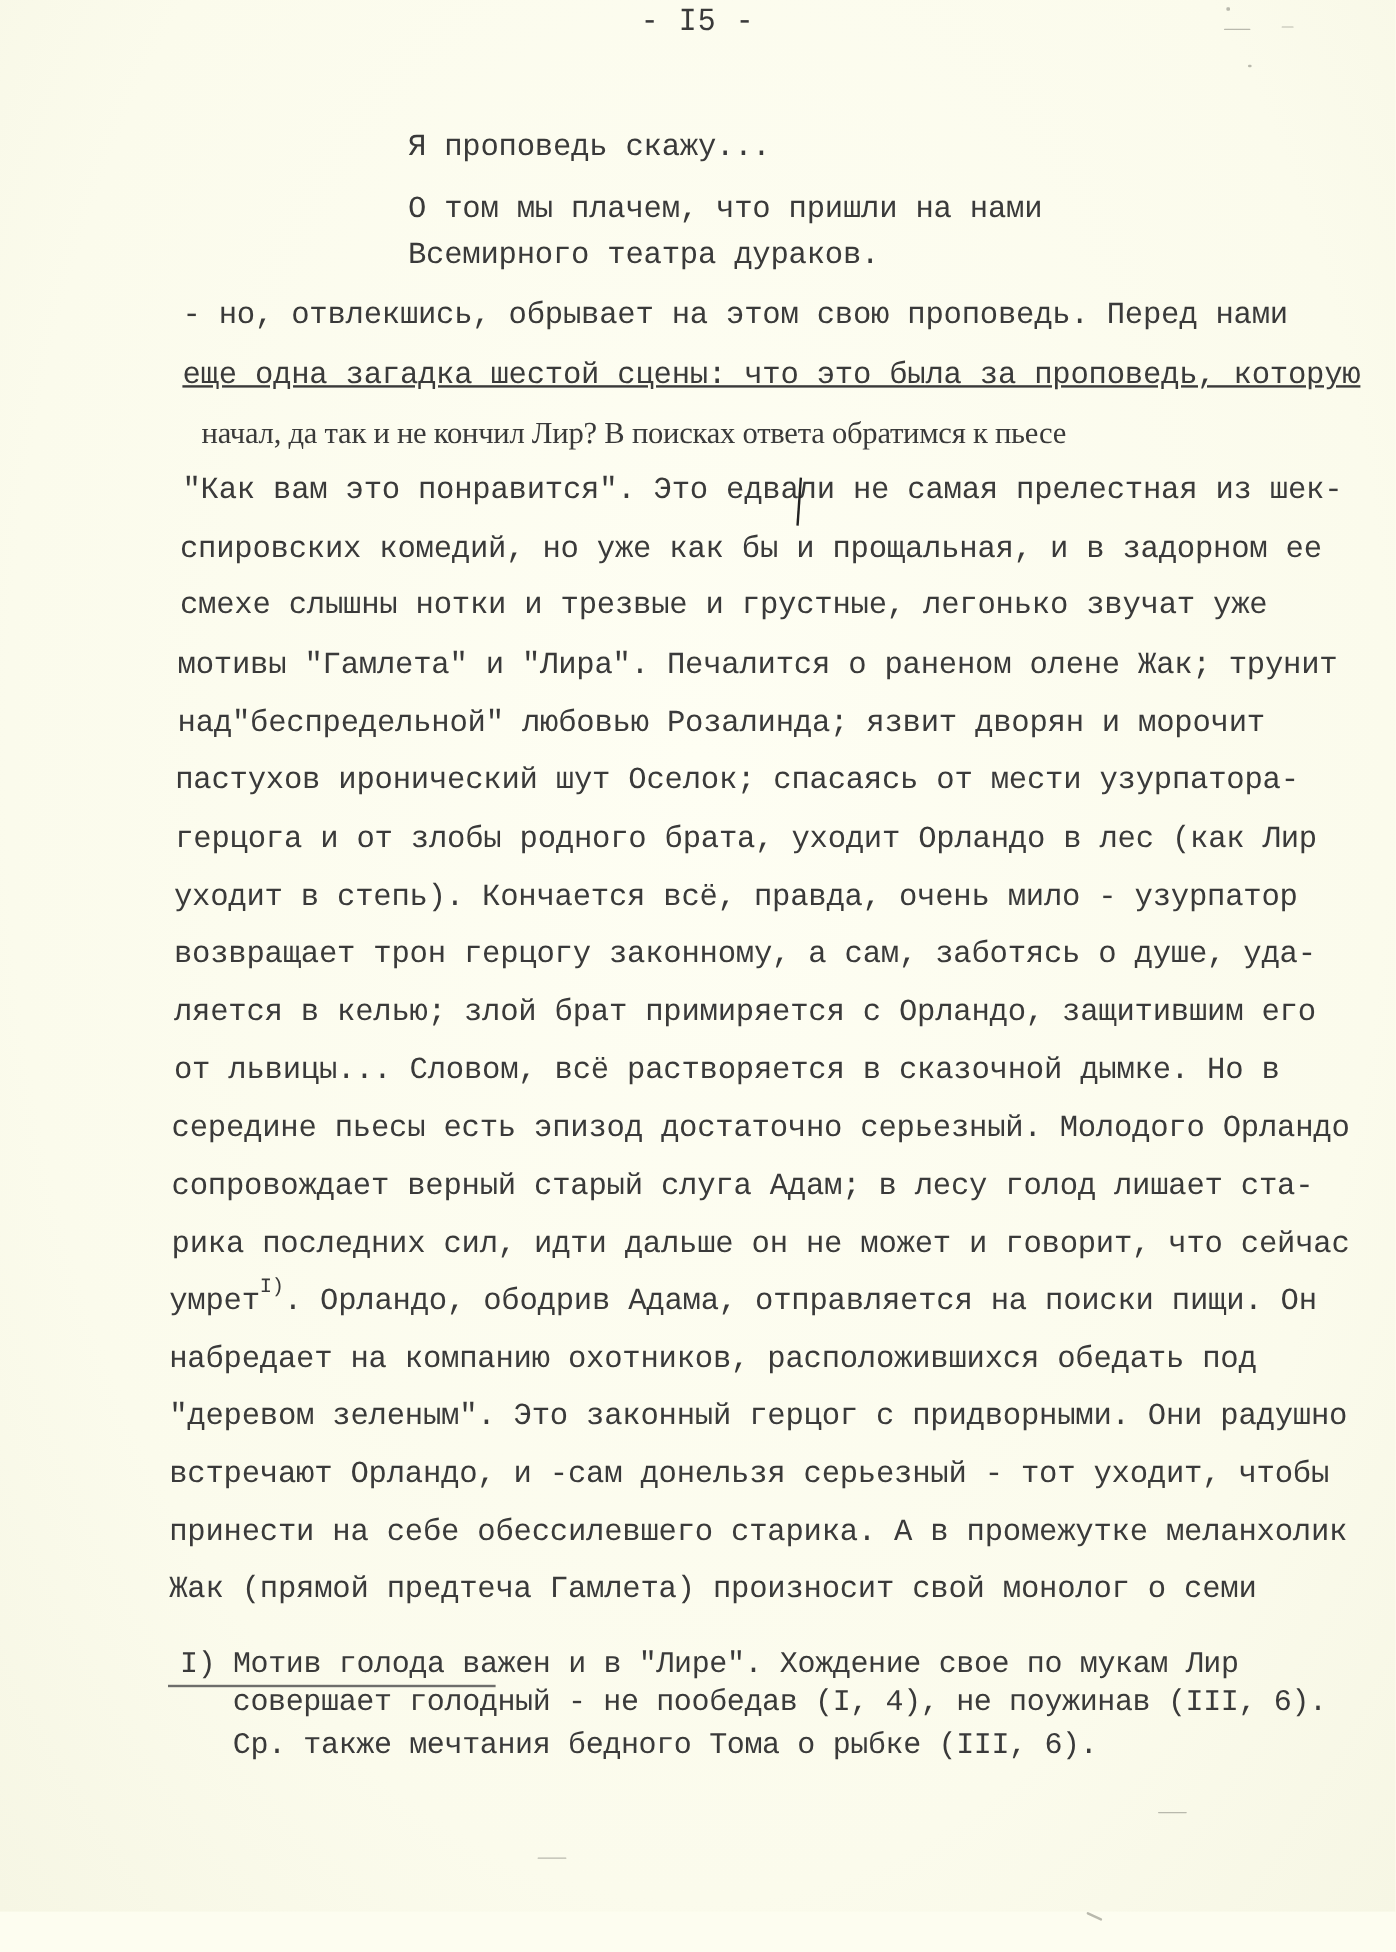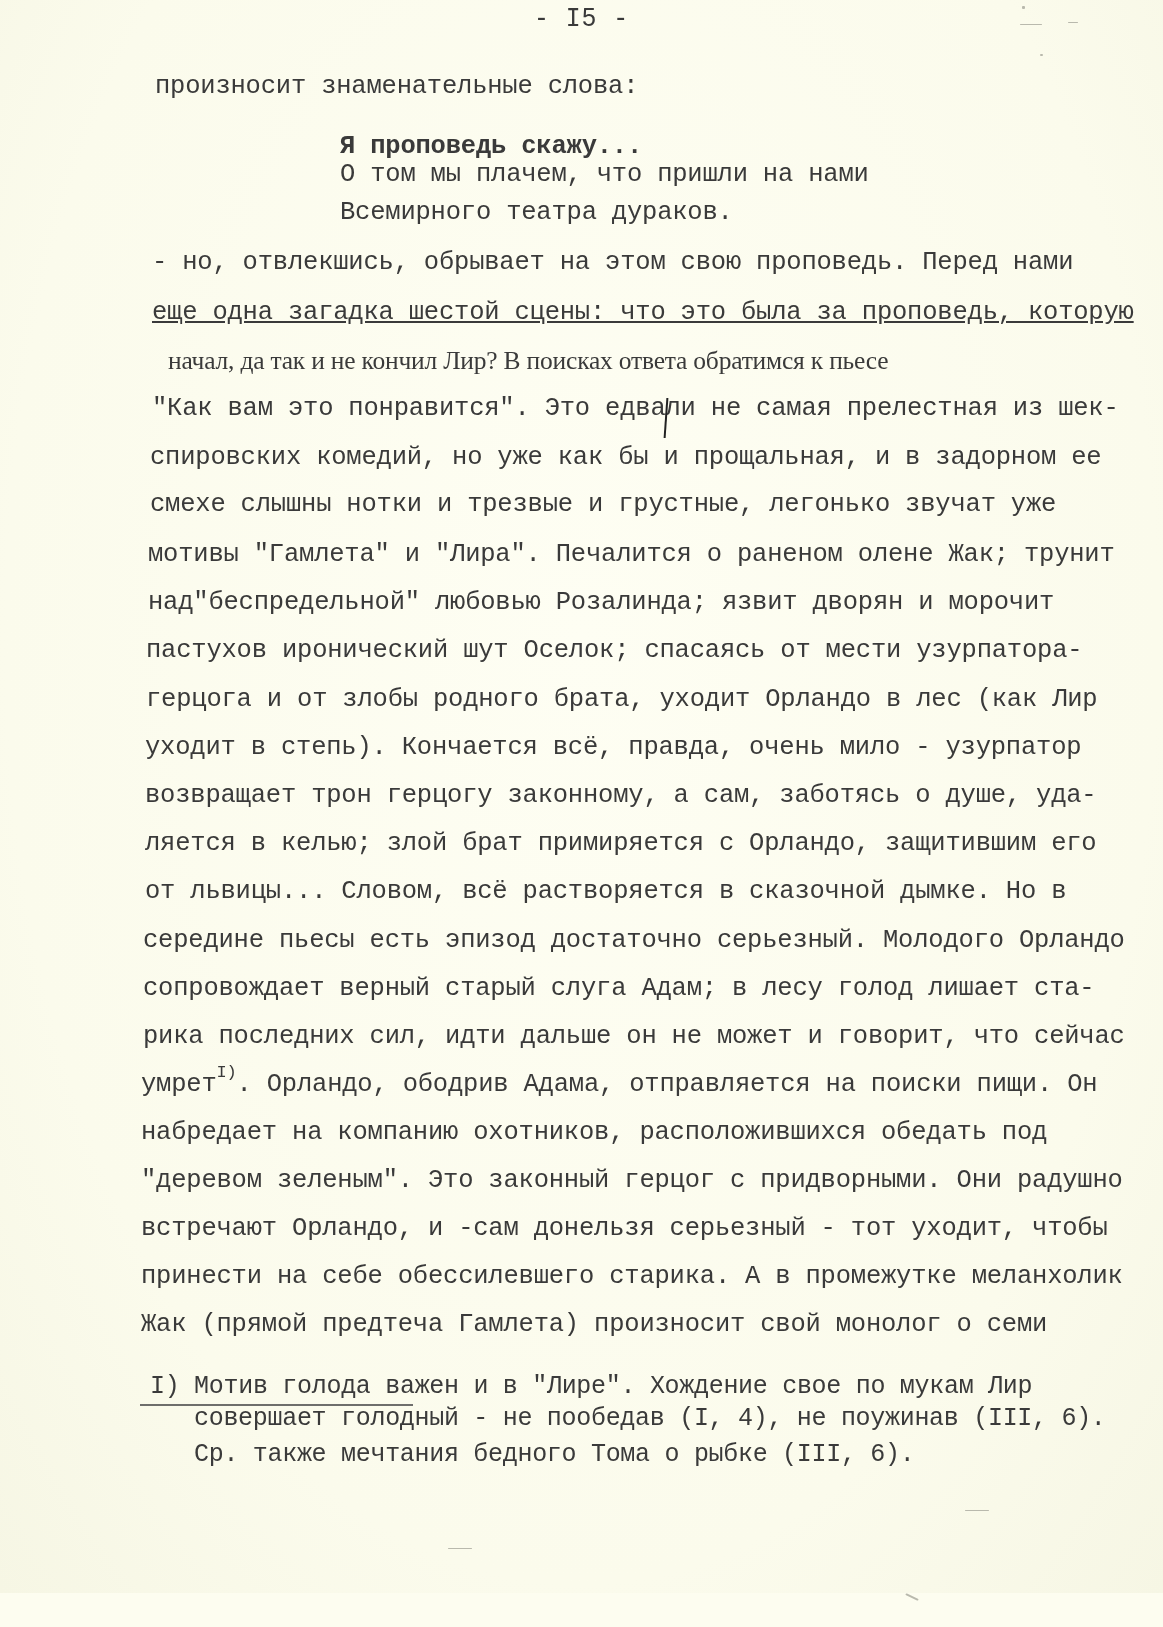--- a/index.html
+++ b/index.html
@@ -73,24 +73,23 @@
       transform: rotate(4deg);
     }
   </style>
 </head>
 <body>
 
 <div class="page">
 
   <div class="page-number">- I5 -</div>
 
-  <div class="line" style="left:155px; top:72px;">произносит знаменательные слова:</div>
 
   <div class="verse">
-    <div class="line" style="left:340px; top:132px;font-weight:bold;">Я проповедь скажу...</div>
+    <div class="line" style="left:340px; top:108px;">Я проповедь скажу...</div>
     <div class="line" style="left:340px; top:160px;">О том мы плачем, что пришли на нами</div>
     <div class="line" style="left:340px; top:198px;">Всемирного театра дураков.</div>
   </div>
 
   <div class="body-text">
     <div class="line" style="left:152px; top:248px;">- но, отвлекшись, обрывает на этом свою проповедь. Перед нами</div>
     <div class="line" style="left:152px; top:298px;text-decoration:underline;">еще одна загадка шестой сцены: что это была за проповедь, которую</div>
     <div class="line" style="left:168px; top:346px;font-family:Liberation Serif, serif;">начал, да так и не кончил Лир? В поисках ответа обратимся к пьесе</div>
     <div class="line" style="left:152px; top:394px;">"Как вам это понравится". Это едвали не самая прелестная из шек-</div>
     <div class="line" style="left:150px; top:443px;">спировских комедий, но уже как бы и прощальная, и в задорном ее</div>

